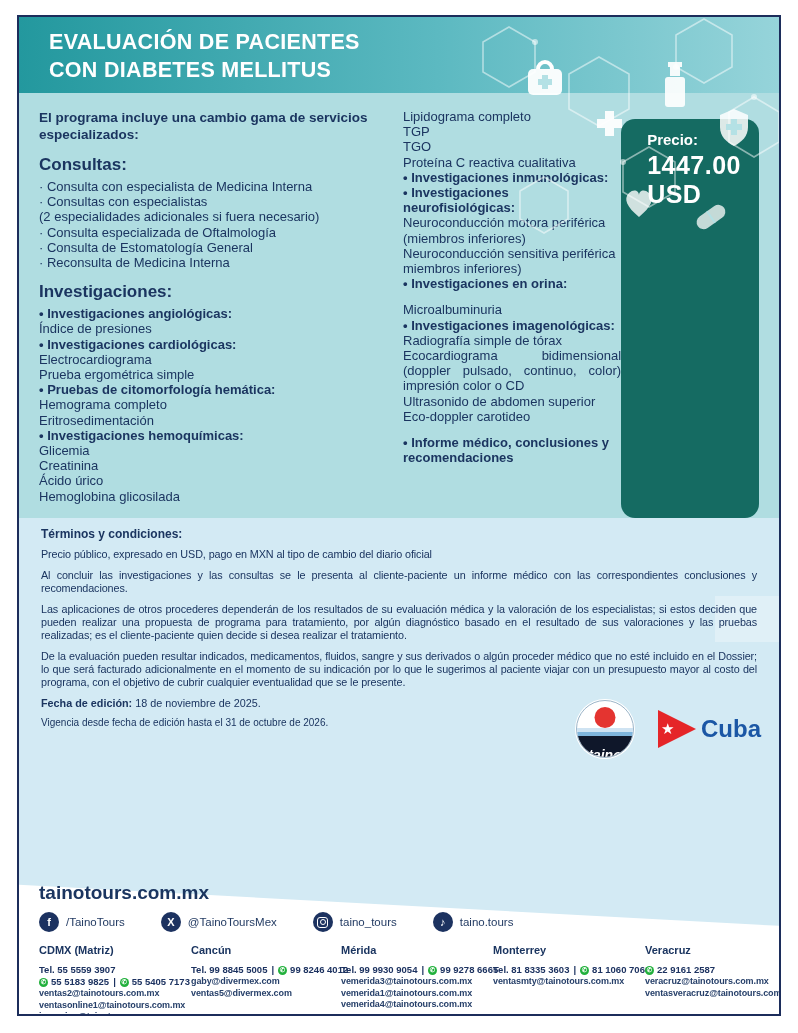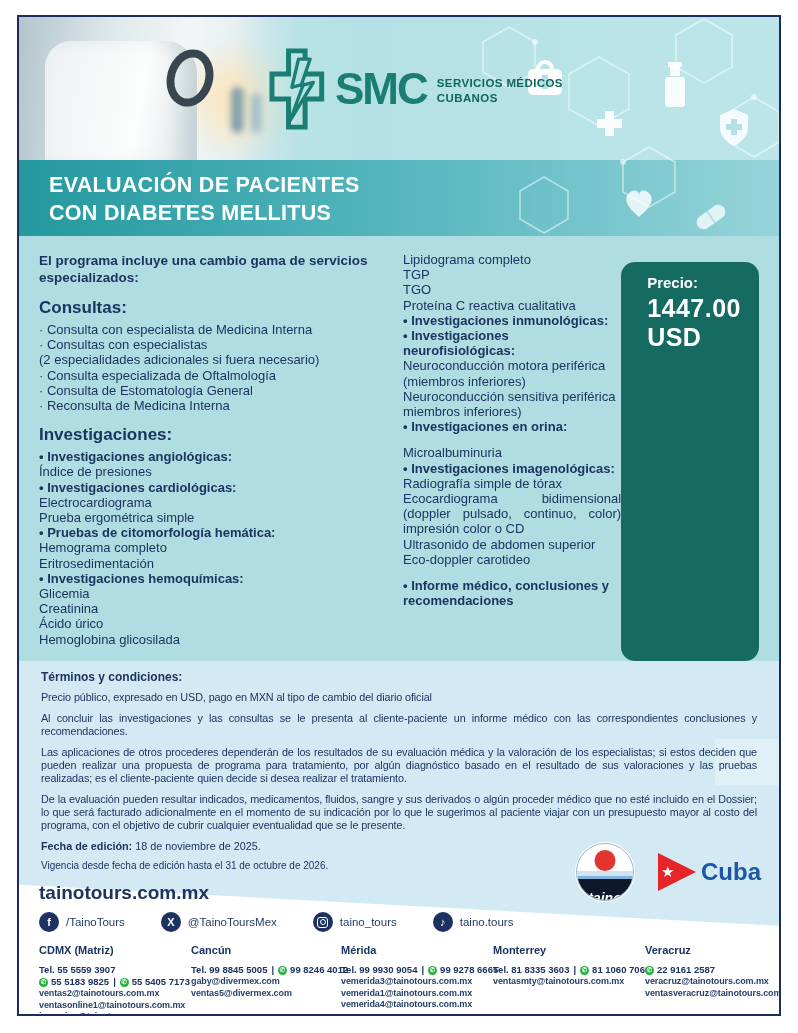--- a/index.html
+++ b/index.html
@@ -96,41 +96,20 @@
          clip-path:polygon(0 0,100% 50%,0 100%);}
   .cuba .star{position:absolute;left:3px;top:50%;transform:translateY(-50%);color:#fff;font-size:15px;z-index:1;}
   .cuba .txt{font-size:24px;font-weight:bold;color:var(--cuba-blue);}
 </style>
 </head>
 <body>
 
 <div class="page">
   <div class="doc">
 
-    <div class="header">
-      <div class="photo">
-        <div class="glow"></div>
-        <div class="coat"></div>
-        <div class="steth"></div>
-        <div class="fig f1"></div>
-        <div class="fig f2"></div>
-        <div class="fade"></div>
-      </div>
-      <div class="logo">
-        <svg width="58" height="84" viewBox="0 0 70 100">
-          <path d="M26 4 H46 V32 H66 V62 H46 V96 H26 V62 H6 V32 H26 Z" fill="none" stroke="#1a7e74" stroke-width="6"></path>
-          <path d="M38 14 L30 48 L44 44 L28 88 L56 42 L41 46 L52 14 Z" fill="#b4e1e5" stroke="#1a7e74" stroke-width="4" stroke-linejoin="round"></path>
-        </svg>
-        <div class="smc">SMC</div>
-        <div class="tag">
-          <div>SERVICIOS MÉDICOS</div>
-          <div>CUBANOS</div>
-        </div>
-      </div>
-    </div>
 
     <div class="art">
       <svg width="330" height="222" viewBox="0 0 330 222">
         <g fill="none" stroke="rgba(255,255,255,.5)" stroke-width="1.6">
           <polygon points="60,10 86,25 86,55 60,70 34,55 34,25"></polygon>
           <polygon points="150,40 180,57 180,92 150,109 120,92 120,57"></polygon>
           <polygon points="255,2 283,18 283,50 255,66 227,50 227,18"></polygon>
           <polygon points="305,80 330,95 330,125 305,140 280,125 280,95"></polygon>
           <polygon points="200,130 226,145 226,175 200,190 174,175 174,145"></polygon>
           <polygon points="95,160 119,174 119,202 95,216 71,202 71,174"></polygon>

